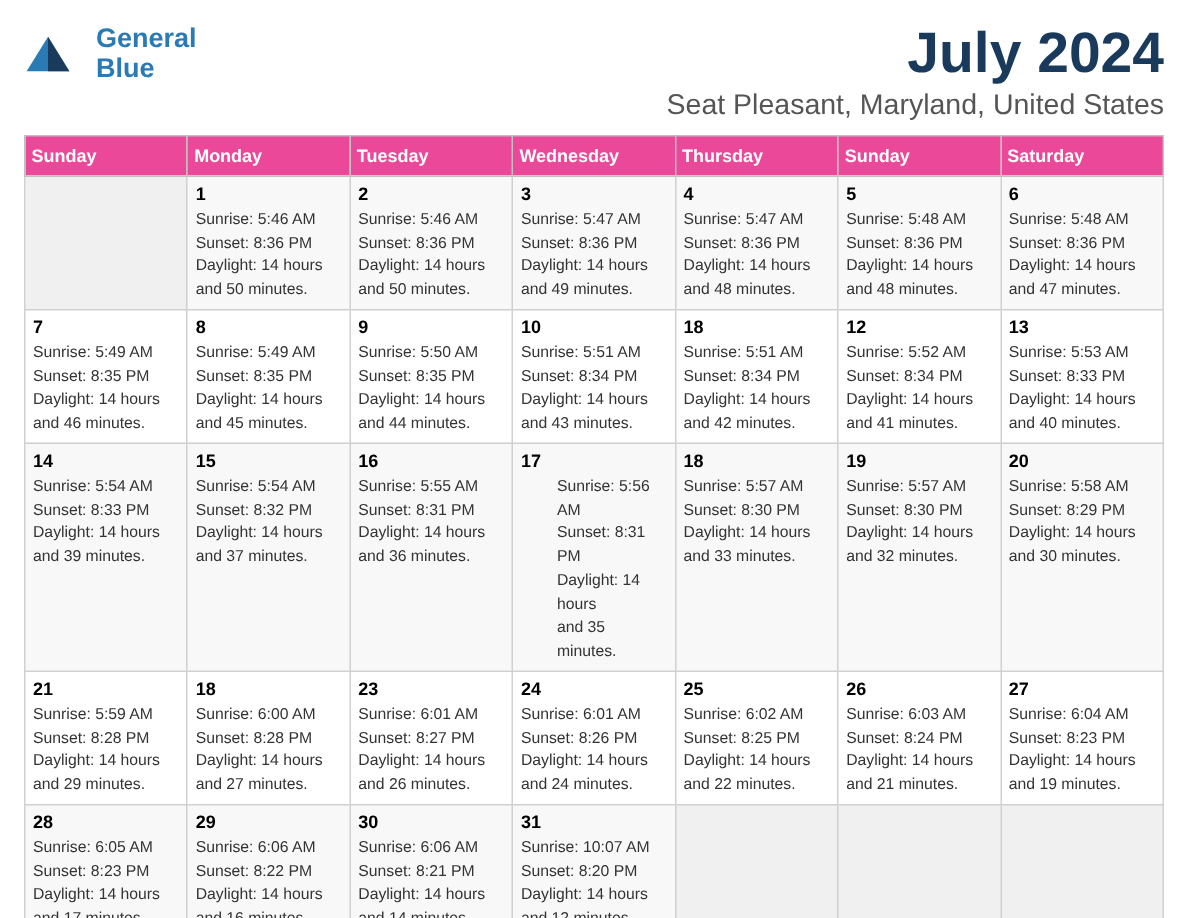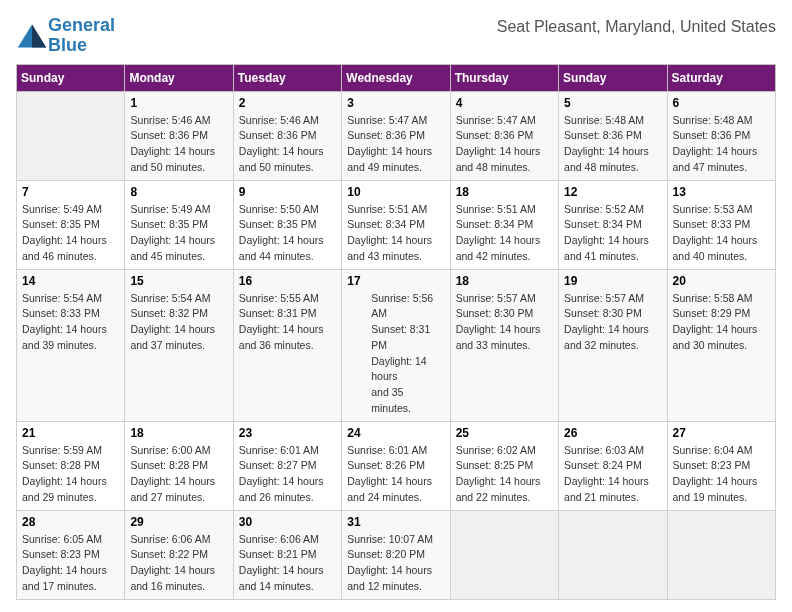--- a/index.html
+++ b/index.html
@@ -12,21 +12,21 @@
     }
     .header {
       display: flex;
       justify-content: space-between;
       align-items: flex-start;
       margin-bottom: 8px;
     }
     .logo {
       display: flex;
       align-items: center;
-      gap: 0;
+      gap: 16px;
     }
     .logo-text {
       font-size: 18px;
       font-weight: bold;
       color: #1a3a5c;
       line-height: 1.1;
     }
     .logo-text span {
       color: #2a7ab5;
     }
@@ -37,31 +37,31 @@
     .title-area {
       text-align: right;
     }
     .month-year {
       font-size: 38px;
       font-weight: bold;
       color: #1a3a5c;
       line-height: 1.1;
     }
     .location {
-      font-size: 16px;
+      font-size: 19px;
       color: #555;
       margin-top: 2px;
     }
     table {
       width: 100%;
       border-collapse: collapse;
       font-size: 11px;
     }
     thead tr th {
-      background-color: #701a75;
+      background-color: #ec4899;
       color: #fff;
       font-weight: bold;
       padding: 6px 4px;
       text-align: left;
       border: 1px solid #c0c0c0;
       font-size: 12px;
     }
     tbody tr td {
       border: 1px solid #d0d0d0;
       vertical-align: top;
@@ -96,20 +96,21 @@
     <svg class="logo-icon" viewBox="0 0 36 30">
       <polygon points="18,2 34,28 2,28" fill="#2a7ab5"></polygon>
       <polygon points="18,2 34,28 18,28" fill="#1a3a5c"></polygon>
     </svg>
     <div class="logo-text">
       <div><span>General</span></div>
       <div><span style="color:#2a7ab5">Blue</span></div>
     </div>
   </div>
   <div class="title-area">
+    <div class="month-year">July 2024</div>
     <div class="location">Seat Pleasant, Maryland, United States</div>
   </div>
 </div>
 
 <table>
   <thead>
     <tr>
       <th>Sunday</th>
       <th>Monday</th>
       <th>Tuesday</th>

